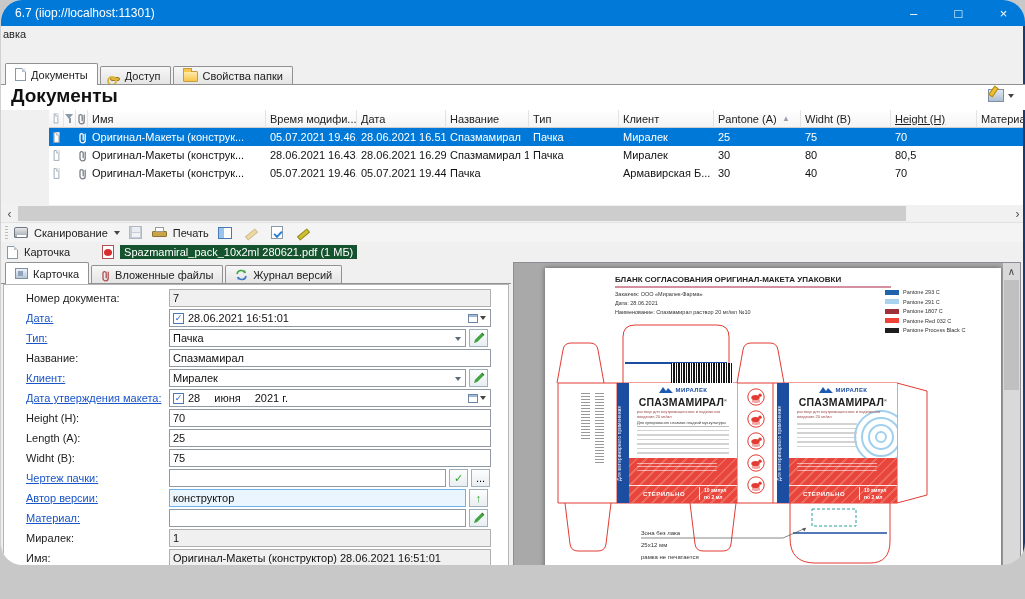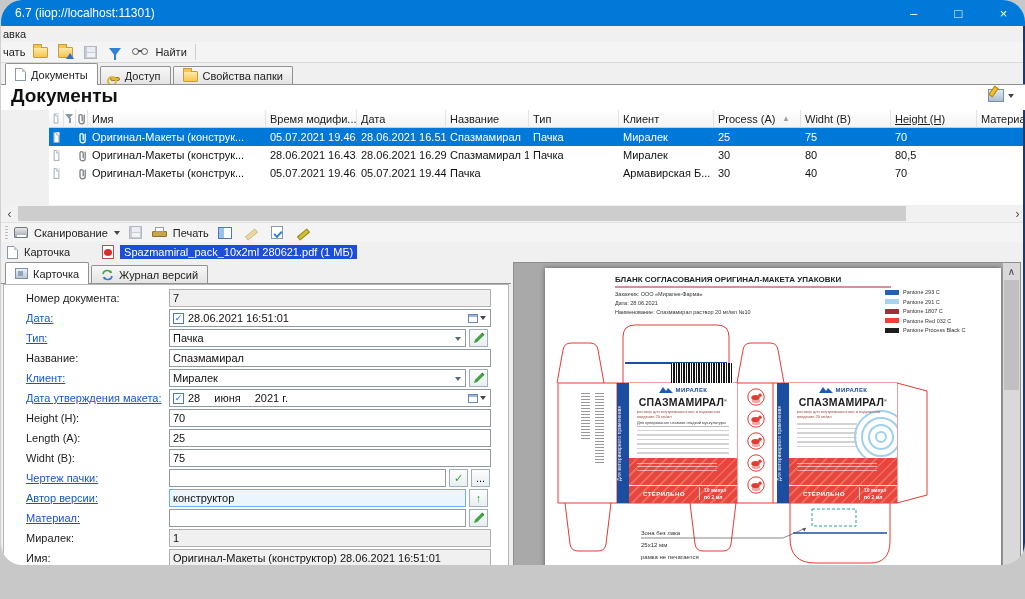--- a/index.html
+++ b/index.html
@@ -105,21 +105,21 @@
           justify-content:center;color:#505050;font-size:12px;}
   .hs-thumb{position:absolute;left:17px;top:1px;width:888px;height:15px;background:#cdcdcd;}
 
   
   .toolbar2{position:absolute;left:0;top:222px;width:1025px;height:20px;background:#f4f4f4;
             border-top:1px solid #e2e2e2;display:flex;align-items:center;gap:6px;
             padding-left:4px;font-size:11px;color:#222;}
   .grip{width:3px;height:14px;background:repeating-linear-gradient(#bcbcbc 0 1px,transparent 1px 3px);}
   .filebar{position:absolute;left:0;top:242px;width:1025px;height:20px;background:#f0f0f0;
            display:flex;align-items:center;gap:6px;padding-left:6px;font-size:11px;color:#222;}
-  .filesel{background:#1d4ed8;color:#fff;padding:1px 4px;}
+  .filesel{background:#14532d;color:#fff;padding:1px 4px;}
   .tabs2{left:0;top:262px;width:510px;height:22px;}
 
   
   .formpanel{position:absolute;left:2px;top:284px;width:506px;height:291px;background:#fff;
              border:1px solid #b5b5b5;padding-top:3px;}
   .frow{height:20px;display:flex;align-items:center;padding-left:22px;}
   .flabel{width:143px;font-size:11px;color:#222;}
   .flink{color:#1a55c8;text-decoration:underline;}
   .fwrap{display:flex;align-items:center;gap:3px;}
   .fld{height:18px;border:1px solid #8f9aa5;background:#fff;font-size:11px;color:#111;
@@ -221,45 +221,20 @@
       <div class="tb-btn">
           <span>×</span>
         </div>
     </div>
   </div>
 
   <div class="menubar">
     <span>авка</span>
   </div>
 
-  <div class="toolbar1">
-    <span>чать</span>
-    <div class="tbtn">
-        <div class="ico-folder"></div>
-      </div>
-    <div class="tbtn">
-        <div class="ico-folder">
-          <div class="ico-up"></div>
-        </div>
-      </div>
-    <div class="tbtn disabled">
-        <div class="ico-floppy"></div>
-      </div>
-    <div class="tbtn">
-        <div class="ico-funnel"></div>
-      </div>
-    <div class="tbtn">
-        <div class="ico-glasses">
-          <i class="l"></i>
-          <i class="r"></i>
-        </div>
-      </div>
-    <span>Найти</span>
-    <div class="vsep"></div>
-  </div>
 
   <div class="tabrow tabrow1">
     <div class="tabline"></div>
     <div class="tab active">
       <div class="ico-page"></div>
       <span>Документы</span>
     </div>
     <div class="tab">
       <div class="ico-key"></div>
       <span>Доступ</span>
@@ -291,21 +266,21 @@
             <path class="clip" d="M7.2,3.2 v6 a2.6,2.6 0 0 1 -5.2,0 v-5 a1.6,1.6 0 0 1 3.2,0 v4.6"></path>
           </svg>
       </div>
       <div class="ghc" style="width:178px;">Имя</div>
       <div class="ghc" style="width:91px;">Время модифи...</div>
       <div class="ghc" style="width:89px;">Дата</div>
       <div class="ghc" style="width:83px;">Название</div>
       <div class="ghc" style="width:90px;">Тип</div>
       <div class="ghc" style="width:95px;">Клиент</div>
       <div class="ghc" style="width:87px;">
-        <span>Process (A)</span>
+        <span>Pantone (A)</span>
         <span class="sortarrow">▲</span>
       </div>
       <div class="ghc" style="width:90px;">Widht (B)</div>
       <div class="ghc" style="width:86px;text-decoration:underline;">Height (H)</div>
       <div class="ghc" style="width:97px;border-right:none;">Материал</div>
     </div>
 
     <div class="grow sel">
       <div class="gc" style="width:15px;justify-content:center;">
           <div class="ico-page" style="transform:scale(.8);"></div>
@@ -415,20 +390,26 @@
     <span>Карточка</span>
     <div class="ico-pdf" style="margin-left:26px;"></div>
     <span class="filesel">Spazmamiral_pack_10x2ml 280621.pdf (1 МБ)</span>
   </div>
 
   <div class="tabrow tabs2">
     <div class="tabline"></div>
     <div class="tab active">
       <div class="ico-card"></div>
       <span>Карточка</span>
+    </div>
+    <div class="tab">
+      <svg width="9" height="13" viewBox="0 0 9 13">
+          <path d="M7.2,3.2 v6 a2.6,2.6 0 0 1 -5.2,0 v-5 a1.6,1.6 0 0 1 3.2,0 v4.6" fill="none" stroke="#b05050" stroke-width="1.3" stroke-linecap="round"></path>
+        </svg>
+      <span>Вложенные файлы</span>
     </div>
     <div class="tab">
       <svg width="13" height="12" viewBox="0 0 13 12">
         <path d="M2,5 a4.2,4.2 0 0 1 8,-1" fill="none" stroke="#3fa53f" stroke-width="1.6"></path>
         <path d="M11,7 a4.2,4.2 0 0 1 -8,1" fill="none" stroke="#3f79c8" stroke-width="1.6"></path>
         <path d="M10,1 l1,3 -3,-1 z" fill="#3fa53f"></path>
           <path d="M3,11 l-1,-3 3,1 z" fill="#3f79c8"></path>
       </svg>
       <span>Журнал версий</span>
     </div>

